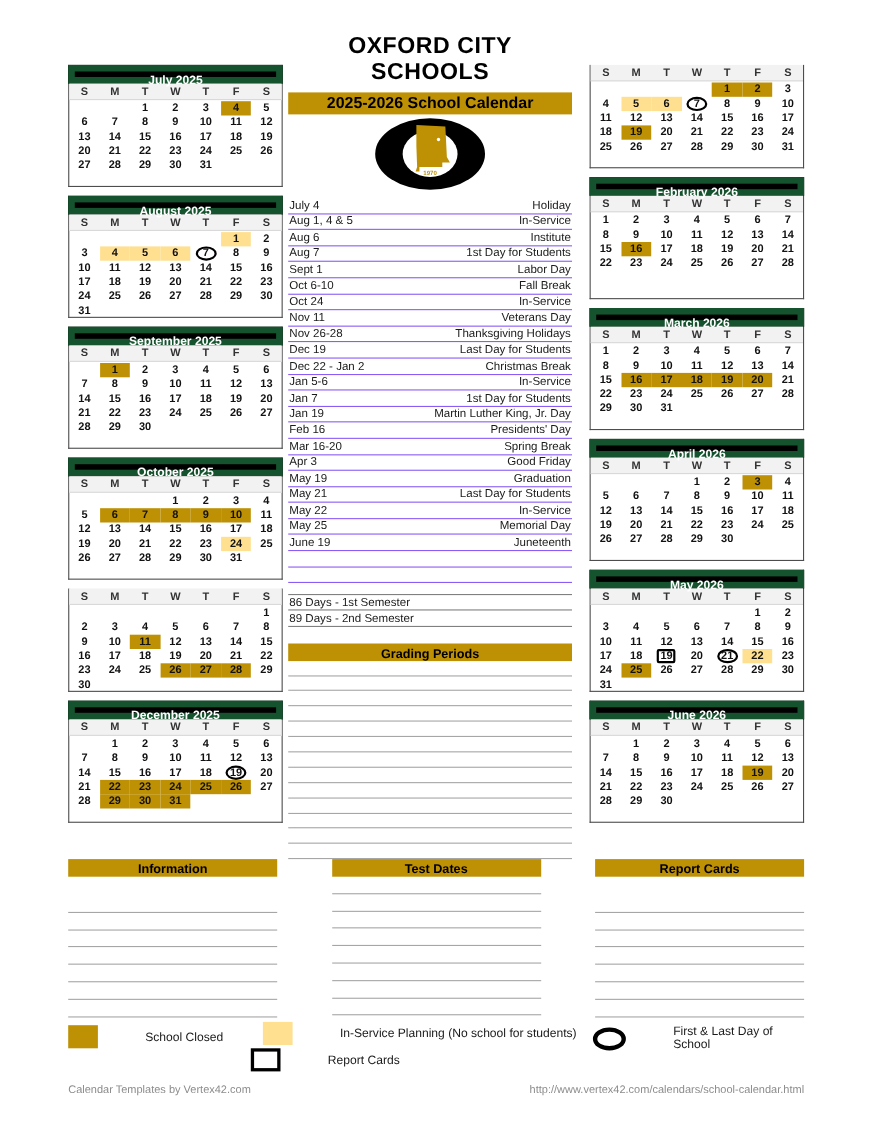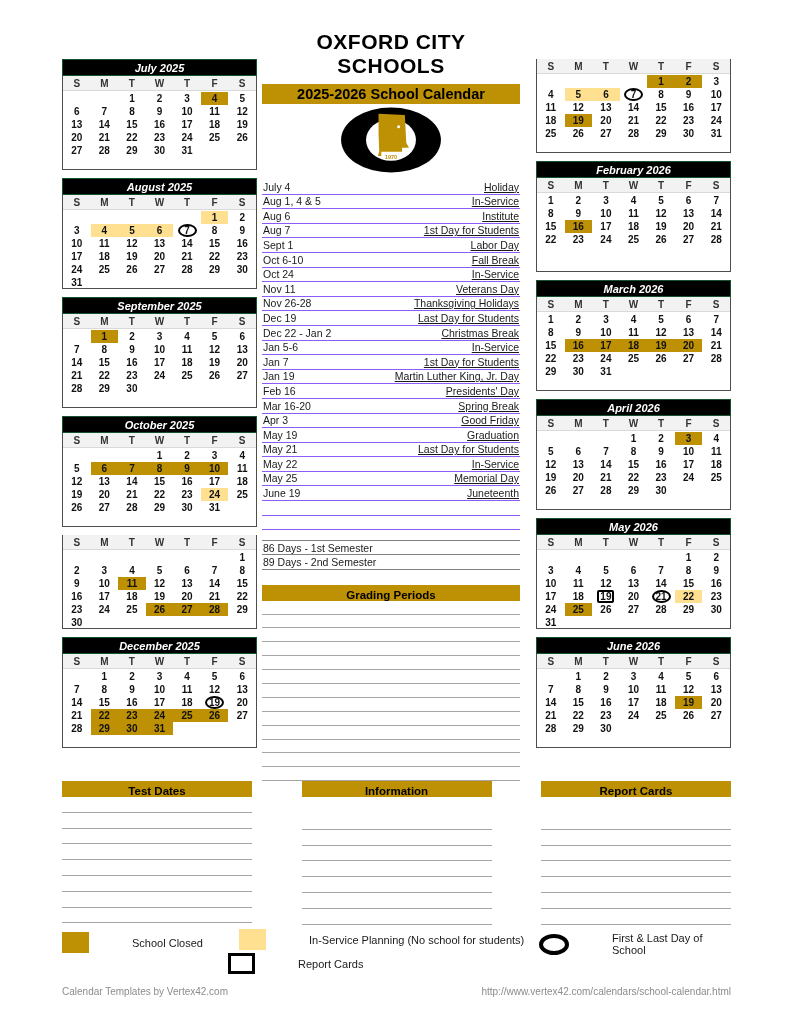--- a/index.html
+++ b/index.html
@@ -7,21 +7,21 @@
   .page { position:relative; width:791px; height:1024px; background:#ffffff; overflow:hidden; }
 
   .cols { position:absolute; left:62px; top:30px; display:flex; }
   .col-side { width:195px; padding-top:29px; }
   .col-side.right { }
   .col-center { width:258px; margin-left:5px; margin-right:16px; }
 
   
   .month { border:1px solid #4d4d4d; border-top:none; margin-bottom:8px; background:#fff; }
   .mtitle { background:#000; color:#fff; font-weight:bold; font-size:11px; text-align:center;
-            height:17px; line-height:17px; border:1px solid #14532d; margin:0 -1px;font-style:italic; }
+            height:17px; line-height:17px; border:6px solid #14532d; margin:0 -1px; }
   .wdays { display:grid; grid-template-columns:repeat(7,1fr); background:#f2f2f2;
            border-bottom:1px solid #d9d9d9; height:15px; }
   .wdays span { text-align:center; font-size:10px; font-weight:bold; color:#333; line-height:15px; }
   .dgrid { display:grid; grid-template-columns:repeat(7,1fr); grid-auto-rows:13px; height:78px; padding-top:1px; }
   .dcell { text-align:center; font-size:10px; font-weight:bold; color:#111; line-height:13px; }
   .dcell.closed { background:#be9104; }
   .dcell.inservice { background:#ffe090; }
   .dnum.circle { display:inline-block; min-width:19px; height:13px; border:2px solid #000;
                  border-radius:50%; line-height:10px; background:#fff; }
   .dnum.square { display:inline-block; min-width:17px; height:13px; border:2px solid #000;
@@ -30,21 +30,21 @@
   
   .main-title { font-size:21px; font-weight:bold; color:#000; text-align:center; letter-spacing:0.5px; }
   .sub-bar { background:#be9104; margin-top:6px; height:20px; text-align:center; }
   .sub-bar span { font-size:14.5px; font-weight:bold; color:#000; line-height:20px; }
   .logo-wrap { height:72px; display:flex; align-items:center; justify-content:center; }
 
   .events { margin-top:4px; }
   .ev-row { display:flex; justify-content:space-between; border-bottom:1px solid #8b5cf6;
             height:14.6px; font-size:10.5px; color:#1a1a1a; align-items:flex-end; padding:0 1px 1px 1px; }
   .ev-row .ev-date { text-align:left; }
-  .ev-row .ev-desc { text-align:right;text-decoration:underline; }
+  .ev-row .ev-desc { text-align:right; }
   .ev-row.empty { height:14.6px; }
   .sem-block { margin-top:10px; border-top:1px solid #808080; }
   .sem-row { border-bottom:1px solid #808080; height:14.2px; font-size:10.5px; color:#1a1a1a;
              padding:1px 1px 0 1px; }
 
   .gold-bar { background:#be9104; height:16px; text-align:center; }
   .gold-bar span { font-size:11.5px; font-weight:bold; color:#000; line-height:16px; }
   .grading { margin-top:15px; }
   .rule-line { border-bottom:1px solid #a6a6a6; }
   .grading .rule-line { height:13.9px; }
@@ -774,35 +774,35 @@
             <div class="dcell">29</div>
             <div class="dcell">30</div>
           </div>
         </div>
       </div>
 
   </div>
 
   <div class="bottom-secs" id="bottom-secs">
       <div class="bsec">
+        <div class="gold-bar"><span>Information</span></div>
+        <div class="lines offset">
+          <div class="rule-line"></div>
+          <div class="rule-line"></div>
+          <div class="rule-line"></div>
+          <div class="rule-line"></div>
+          <div class="rule-line"></div>
+          <div class="rule-line"></div>
+          <div class="rule-line"></div>
+        </div>
+      </div>
+      <div class="bsec">
         <div class="gold-bar"><span>Test Dates</span></div>
         <div class="lines">
           <div class="rule-line"></div>
-          <div class="rule-line"></div>
-          <div class="rule-line"></div>
-          <div class="rule-line"></div>
-          <div class="rule-line"></div>
-          <div class="rule-line"></div>
-          <div class="rule-line"></div>
-          <div class="rule-line"></div>
-        </div>
-      </div>
-      <div class="bsec">
-        <div class="gold-bar"><span>Information</span></div>
-        <div class="lines offset">
           <div class="rule-line"></div>
           <div class="rule-line"></div>
           <div class="rule-line"></div>
           <div class="rule-line"></div>
           <div class="rule-line"></div>
           <div class="rule-line"></div>
           <div class="rule-line"></div>
         </div>
       </div>
       <div class="bsec">

